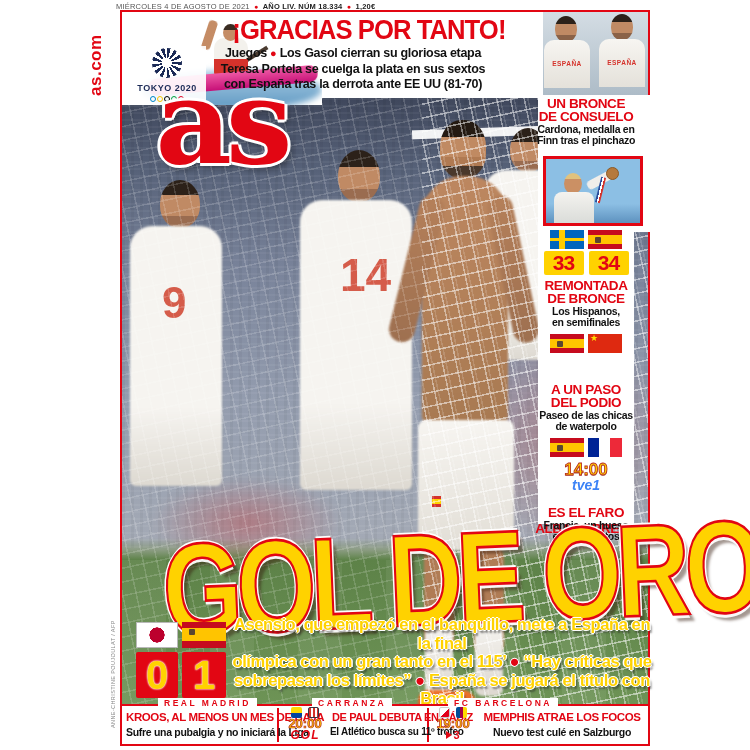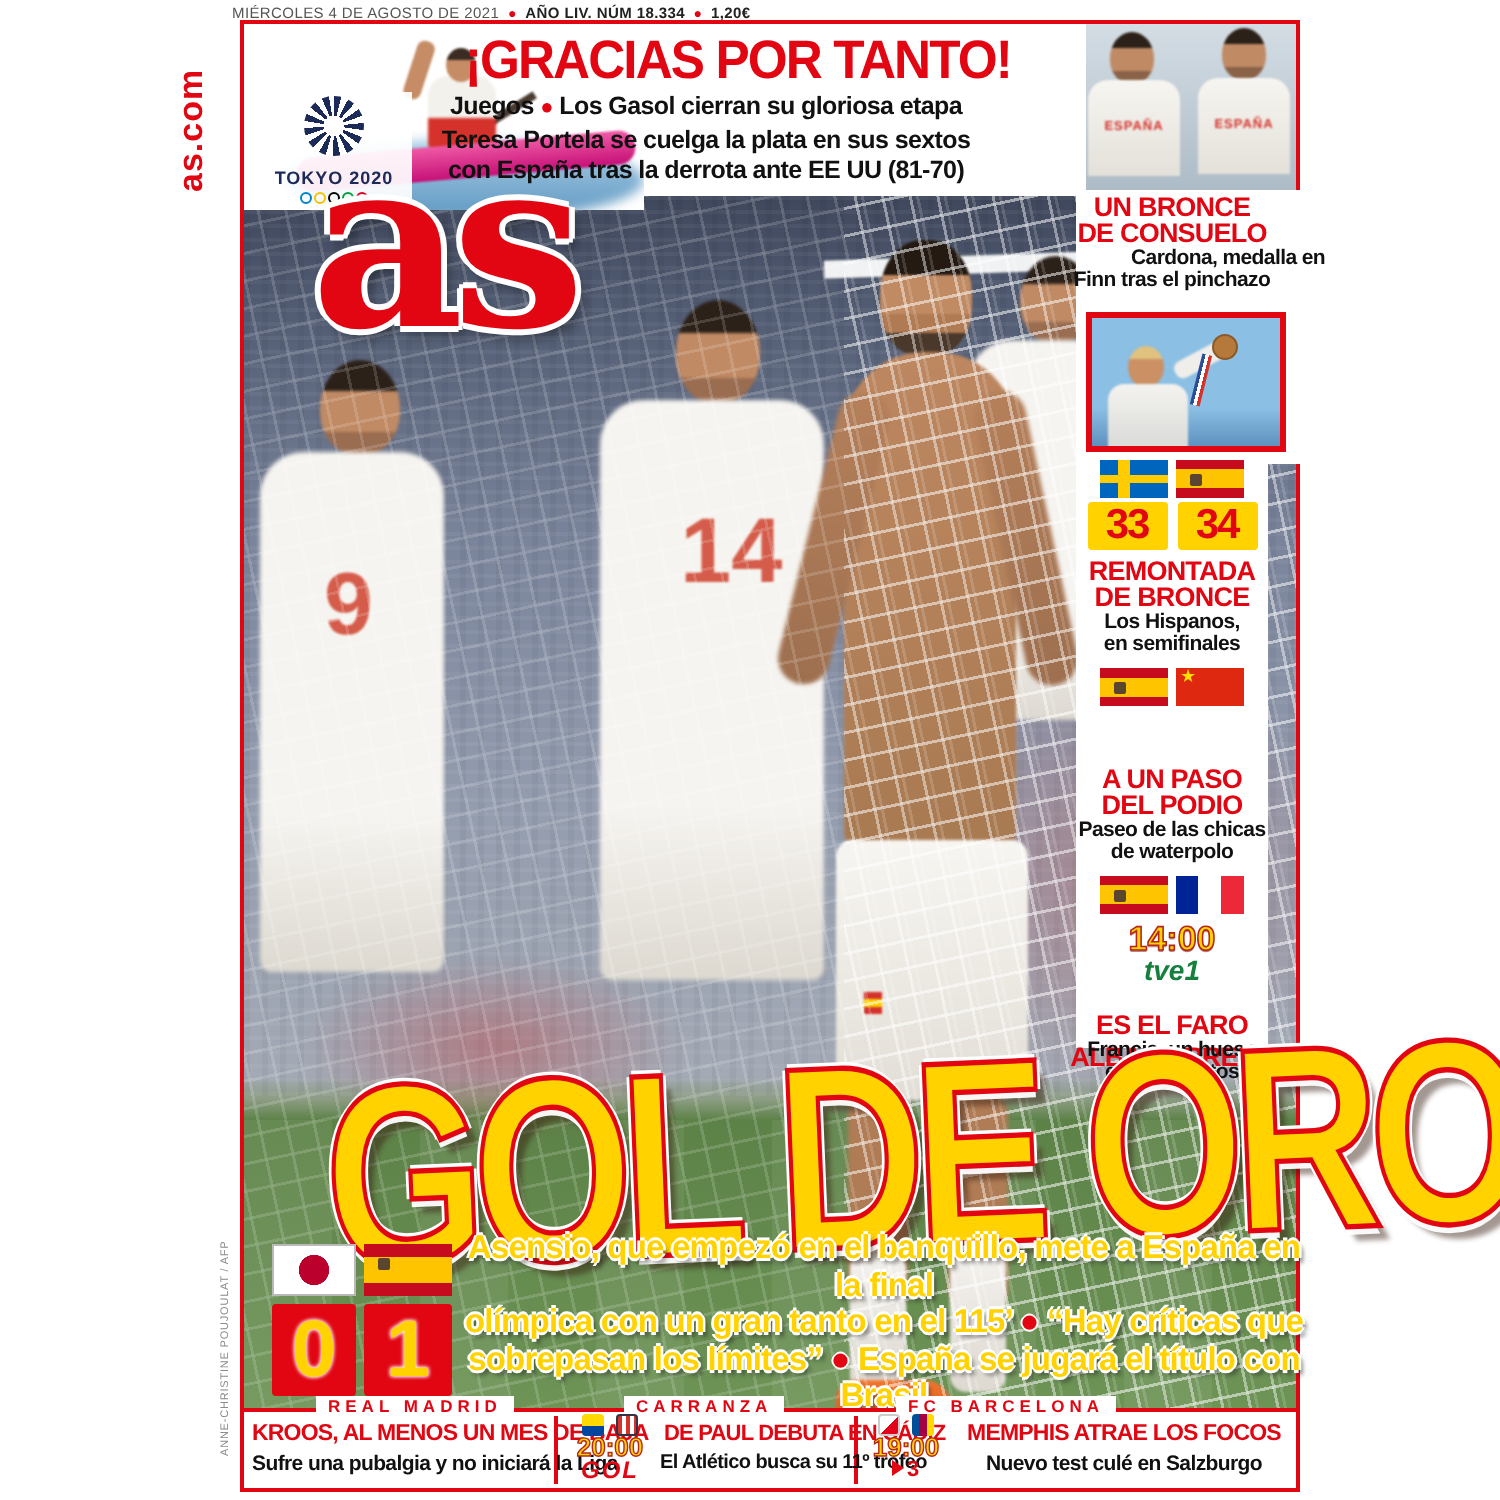--- a/index.html
+++ b/index.html
@@ -109,21 +109,21 @@
   .f-china{background:#de2910;}
   .f-china:after{content:"★";position:absolute;left:2px;top:-1px;color:#ffde00;font-size:9px;}
   .f-france{background:linear-gradient(90deg,#002395 0 33%,#fff 33% 66%,#ed2939 66%);}
   .f-japan{background:radial-gradient(circle at 50% 50%,#bc002d 0 32%,#fff 33%);border:1px solid #b9b9b9;}
 
   .scorerow{position:absolute;left:534px;width:104px;display:flex;justify-content:center;gap:5px;}
   .ybox{width:40px;height:24px;background:#ffd200;border-radius:2px;color:#e20613;font-weight:800;font-size:21px;
         display:flex;align-items:center;justify-content:center;letter-spacing:-1px;}
   .timebig{position:absolute;left:534px;width:104px;text-align:center;color:#ffd200;font-weight:800;font-size:17px;
            -webkit-text-stroke:.8px #b5261f;text-shadow:0 1px 0 rgba(120,20,10,.5);letter-spacing:0;}
-  .tve{position:absolute;left:534px;width:104px;text-align:center;color:#15803d;font-weight:800;font-size:14px;font-style:italic;}
+  .tve{position:absolute;left:534px;width:104px;text-align:center;color:#3b82f6;font-weight:800;font-size:14px;font-style:italic;}
 
   
   .aslogo{position:absolute;left:126px;top:72px;width:190px;height:120px;color:#e20613;
           font-family:"DejaVu Serif", serif;font-weight:800;font-size:118px;line-height:100px;text-align:center;
           text-shadow:-3px 0 0 #fff,3px 0 0 #fff,0 -3px 0 #fff,0 3px 0 #fff,-2px -2px 0 #fff,2px 2px 0 #fff,4px 5px 6px rgba(0,0,0,.35);
           letter-spacing:-6px;}
 
   
   .goldeoro{position:absolute;left:88px;top:508px;width:574px;text-align:center;transform:rotate(-2.4deg);}
   .goldeoro span{display:inline-block;white-space:nowrap;font-weight:800;font-size:128px;letter-spacing:-7px;
@@ -247,21 +247,21 @@
     </div>
   </div>
 
   <div class="aslogo">as</div>
 
   <div class="sb-top"></div>
   <div class="sb-low"></div>
 
   <div class="sb-red" style="top:97px;">UN BRONCE</div>
   <div class="sb-red" style="top:110px;">DE CONSUELO</div>
-  <div class="sb-black" style="top:124px;margin-left:28px;">Cardona, medalla en</div>
+  <div class="sb-black" style="top:124px;">Cardona, medalla en</div>
   <div class="sb-black" style="top:135px;">Finn tras el pinchazo</div>
   <div class="sb-black" style="top:160px;margin-top:32px;">de los 49er</div>
 
   <div class="cardona">
     <div class="c-head"></div>
     <div class="c-torso"></div>
     <div class="c-arm"></div>
     <div class="c-ribbon"></div>
     <div class="c-medal"></div>
   </div>

